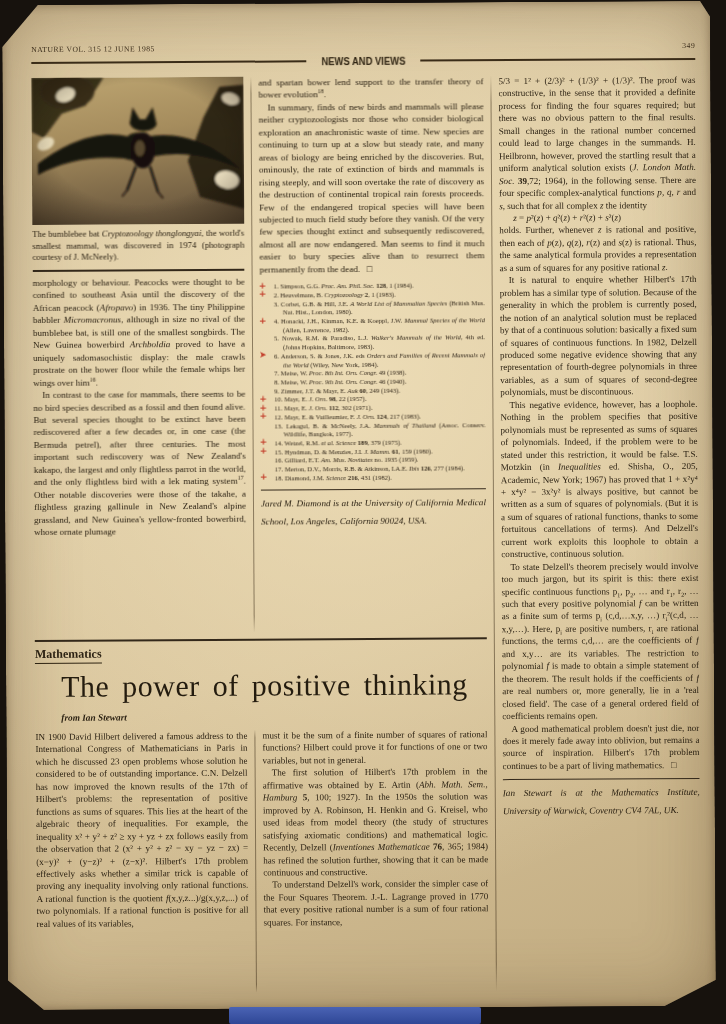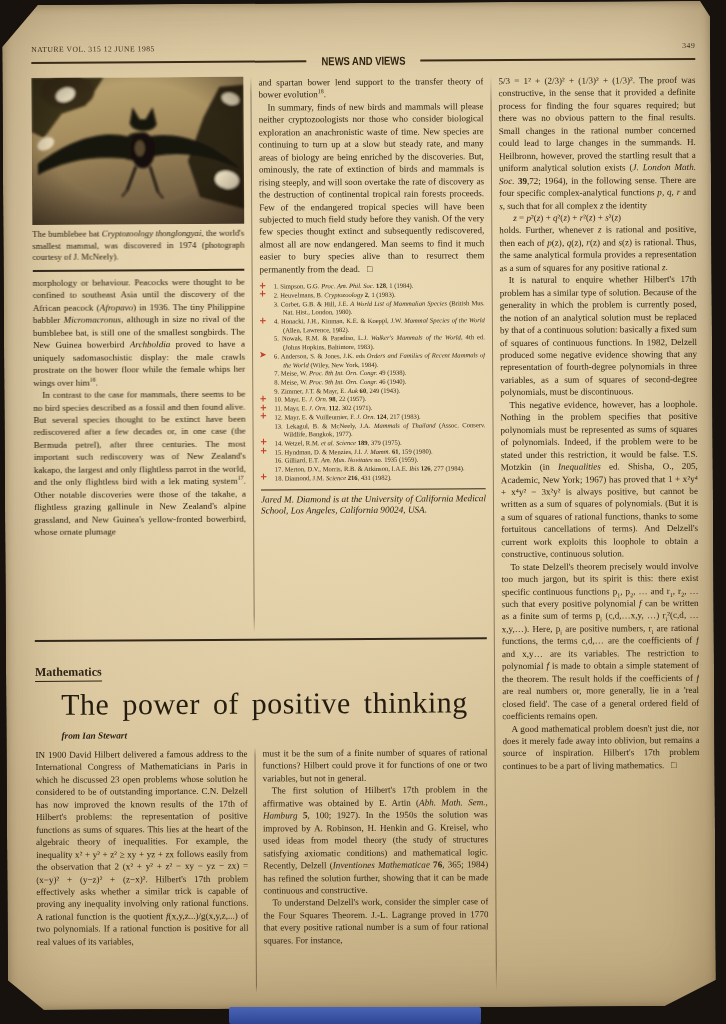--- a/index.html
+++ b/index.html
@@ -51,25 +51,25 @@
   .caption{margin-top:4px;font-size:8.7px;line-height:11.6px;text-align:justify;color:#2c2213;}
   .cap-rule{height:2.2px;background:#33281a;margin:6px 0 5px;}
 
   
   .refs{margin-top:7px;padding-left:14px;}
   .ref{position:relative;font-size:6.6px;line-height:8.7px;color:#33281a;padding-left:9px;text-indent:-9px;text-align:justify;}
   .ref .mark{position:absolute;left:-15px;top:-1.5px;color:#c23b28;font-weight:bold;font-size:9px;text-indent:0;font-family:"DejaVu Sans",sans-serif;}
   .ref b{font-weight:bold;}
 
   
-  .note{margin-top:7px;border-top:1.6px solid #33281a;padding-top:4px;font-style:italic;font-size:9.2px;line-height:11px;text-align:justify;color:#2c2213;}
+  .note{margin-top:7px;border-top:1.6px solid #33281a;padding-top:4px;font-style:italic;font-size:9.2px;line-height:18px;text-align:justify;color:#2c2213;}
 
   
   .math-rule{height:2px;background:#33281a;margin:6px 0 0;}
-  .math-label{display:inline-block;margin-top:23px;font-weight:bold;font-size:12px;border-bottom:1.4px solid #2f2412;padding-bottom:1px;color:#2c2213;}
+  .math-label{display:inline-block;margin-top:5px;font-weight:bold;font-size:12px;border-bottom:1.4px solid #2f2412;padding-bottom:1px;color:#2c2213;}
   .math-title{margin:6px 0 0 26px;font-size:30px;font-weight:normal;letter-spacing:0.5px;word-spacing:5px;color:#241c0f;}
   .math-byline{margin:9px 0 8px 26px;font-style:italic;font-weight:bold;font-size:9.3px;color:#2c2213;}
   .math-cols{display:flex;flex:1;overflow:hidden;}
   .mcolA{width:212px;overflow:hidden;}
   .mcolB{flex:1;overflow:hidden;}
 
   .blue-strip{position:absolute;left:229px;top:1007px;width:252px;height:17px;border-radius:2px;z-index:6;}
 </style>
 </head>
 <body>
@@ -212,19 +212,20 @@
         <div class="coltext">
 
         <p>5/3 = 1² + (2/3)² + (1/3)² + (1/3)². The proof was constructive, in the sense that it provided a definite process for finding the four squares required; but there was no obvious pattern to the final results. Small changes in the rational number concerned could lead to large changes in the summands. H. Heilbronn, however, proved the startling result that a uniform analytical solution exists (<i>J. London Math. Soc.</i> <b>39</b>,72; 1964), in the following sense. There are four specific complex-analytical functions <i>p</i>, <i>q</i>, <i>r</i> and <i>s</i>, such that for all complex <i>z</i> the identity</p>
             <p class="equation"><i>z</i> = <i>p</i>²(<i>z</i>) + <i>q</i>²(<i>z</i>) + <i>r</i>²(<i>z</i>) + <i>s</i>²(<i>z</i>)</p>
             <p>holds. Further, whenever <i>z</i> is rational and positive, then each of <i>p</i>(z), <i>q</i>(z), <i>r</i>(z) and <i>s</i>(z) is rational. Thus, the same analytical formula provides a representation as a sum of squares for any positive rational <i>z</i>.</p>
             <p class="indent">It is natural to enquire whether Hilbert's 17th problem has a similar type of solution. Because of the generality in which the problem is currently posed, the notion of an analytical solution must be replaced by that of a continuous solution: basically a fixed sum of squares of continuous functions. In 1982, Delzell produced some negative evidence showing that any representation of fourth-degree polynomials in three variables, as a sum of squares of second-degree polynomials, must be discontinuous.</p>
             <p class="indent">This negative evidence, however, has a loophole. Nothing in the problem specifies that positive polynomials must be represented as sums of squares of polynomials. Indeed, if the problem were to be stated under this restriction, it would be false. T.S. Motzkin (in <i>Inequalities</i> ed. Shisha, O., 205, Academic, New York; 1967) has proved that 1 + x²y⁴ + x⁴y² − 3x²y² is always positive, but cannot be written as a sum of squares of polynomials. (But it is a sum of squares of rational functions, thanks to some fortuitous cancellations of terms). And Delzell's current work exploits this loophole to obtain a constructive, continuous solution.</p>
             <p class="indent">To state Delzell's theorem precisely would involve too much jargon, but its spirit is this: there exist specific continuous functions p<sub>1</sub>, p<sub>2</sub>, … and r<sub>1</sub>, r<sub>2</sub>, … such that every positive polynomial <i>f</i> can be written as a finite sum of terms p<sub>i</sub> (c,d,…x,y, …) r<sub>i</sub>²(c,d, …x,y,…). Here, p<sub>i</sub> are positive numbers, r<sub>i</sub> are rational functions, the terms c,d,… are the coefficients of <i>f</i> and x,y… are its variables. The restriction to polynomial <i>f</i> is made to obtain a simple statement of the theorem. The result holds if the coefficients of <i>f</i> are real numbers or, more generally, lie in a 'real closed field'. The case of a general ordered field of coefficients remains open.</p>
             <p class="indent">A good mathematical problem doesn't just die, nor does it merely fade away into oblivion, but remains a source of inspiration. Hilbert's 17th problem continues to be a part of living mathematics.&nbsp;&nbsp;&nbsp;□</p>
           </div>
+        <div class="note">Ian Stewart is at the Mathematics Institute, University of Warwick, Coventry CV4 7AL, UK.</div>
       </div>
 
     </div>
   </div>
 </div>
 
 <div class="blue-strip" style="background: linear-gradient(rgb(74, 99, 180), rgb(47, 71, 150));"></div>
 
 </body></html>

